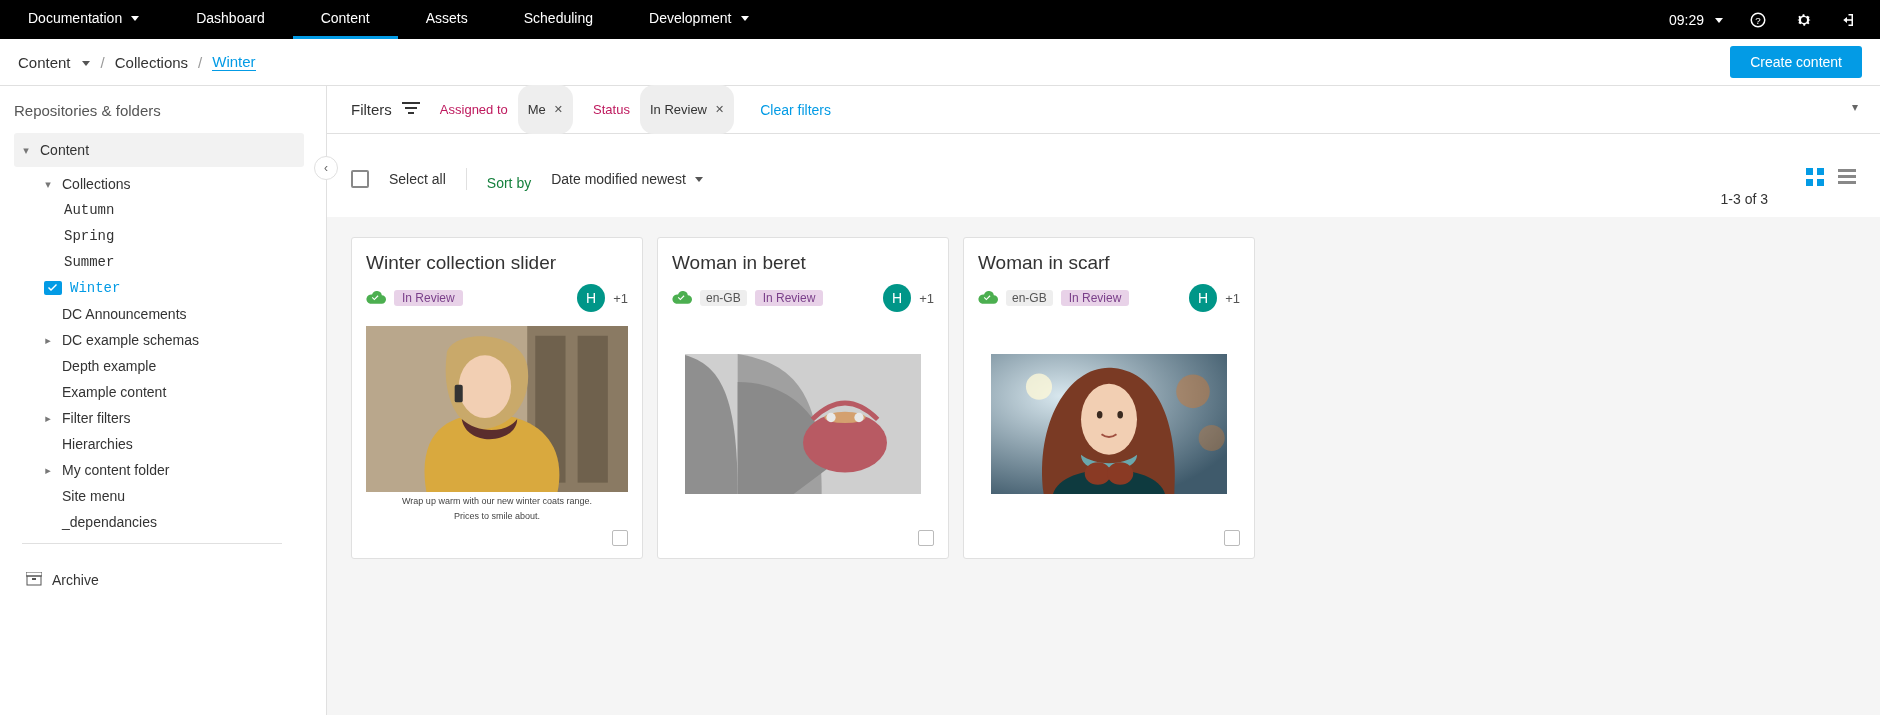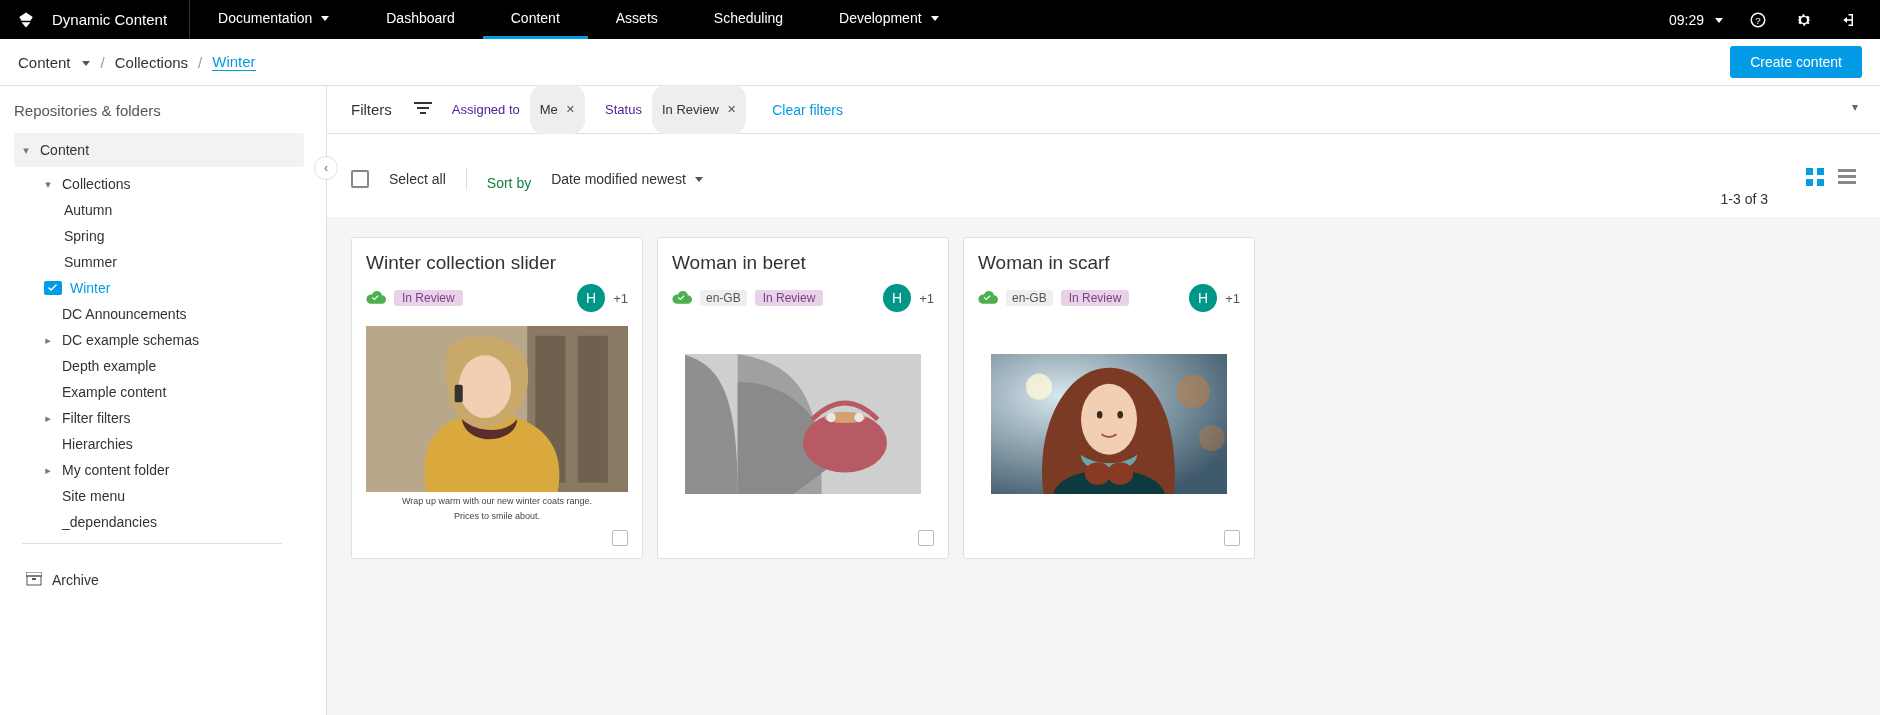--- a/index.html
+++ b/index.html
@@ -98,21 +98,21 @@
   .sidebar-title { font-size: 15px; color: #555; margin: 0 0 14px 0; }
   .tree { padding-right: 22px; }
   .tree-row {
     display: flex; align-items: center; gap: 8px;
     height: 26px; padding-left: 6px;
     border-radius: 3px; cursor: pointer;
     font-size: 14px;
   }
   .tree-row.root { background: #f2f2f2; height: 34px; margin-bottom: 4px; }
   .tree-row.depth1 { padding-left: 28px; }
-  .tree-row.depth2 { padding-left: 50px; }
+  .tree-row.depth2 { padding-left: 50px; font-family: Liberation Mono, monospace; }
   .tree-row.selected { color: var(--accent); font-weight: 500; }
   .tree-row .folder-icon-sel {
     width: 18px; height: 14px; background: var(--accent); border-radius: 2px;
     display: inline-flex; align-items: center; justify-content: center;
   }
   .tree-row .chev { width: 12px; display: inline-block; text-align: center; color: #777; font-size: 11px; }
   .tree-divider { border: none; border-top: 1px solid var(--border); margin: 8px 22px 6px 8px; }
   .archive-row { display: flex; align-items: center; gap: 10px; padding-left: 12px; height: 28px; cursor: pointer; margin-top: 22px; }
 
   .collapse-handle {
@@ -125,23 +125,23 @@
 
   
   .main { flex: 1; display: flex; flex-direction: column; background: #fff; }
   .filterbar {
     height: var(--filterbar-h);
     display: flex; align-items: center; gap: 20px;
     padding: 0 24px;
     border-bottom: 1px solid var(--border);
     position: relative;
   }
-  .filters-label { font-size: 15px; display: flex; align-items: center; gap: 22px; }
+  .filters-label { font-size: 15px; display: flex; align-items: center; gap: 10px; }
   .filter-section { display: flex; align-items: center; gap: 10px; }
-  .filter-key { font-size: 13px; color: #4c1d95; }
+  .filter-key { font-size: 13px; color: #be185d; }
   .chip {
     display: inline-flex; align-items: center; gap: 8px;
     background: var(--chip-bg); border-radius: 14px;
     padding: 17px 10px; font-size: 13px;
   }
   .chip .x { cursor: pointer; font-size: 11px; color: #555; }
   .clear-filters { color: var(--accent); cursor: pointer; font-size: 14px; margin-left: 6px; }
   .filterbar .expand { position: absolute; right: 22px; top: 14px; font-size: 12px; color: #666; }
 
   .sortbar {
@@ -203,28 +203,20 @@
   }
   .card-check {
     width: 16px; height: 16px; border: 1px solid #bbb; border-radius: 2px;
   }
   .banner-caption { font-size: 9px; text-align: center; line-height: 1.2; color: #444; margin-top: 4px; }
 </style>
 </head>
 <body>
 
 <div class="topbar">
-  <div class="brand">
-    <span class="icon-btn">
-      <svg width="18" height="18" viewBox="0 0 24 24">
-          <path fill="#fff" d="M12 2 3 8l3 5h12l3-5zM6 15l6 7 6-7z"></path>
-        </svg>
-    </span>
-    <span class="brand-name">Dynamic Content</span>
-  </div>
   <div class="topnav">
     <div class="topnav-item">
       <span>Documentation</span>
       <span>
         <svg width="10" height="10" viewBox="0 0 10 10">
             <path fill="#fff" d="M1 3h8L5 8z"></path>
           </svg>
       </span>
     </div>
     <div class="topnav-item">

